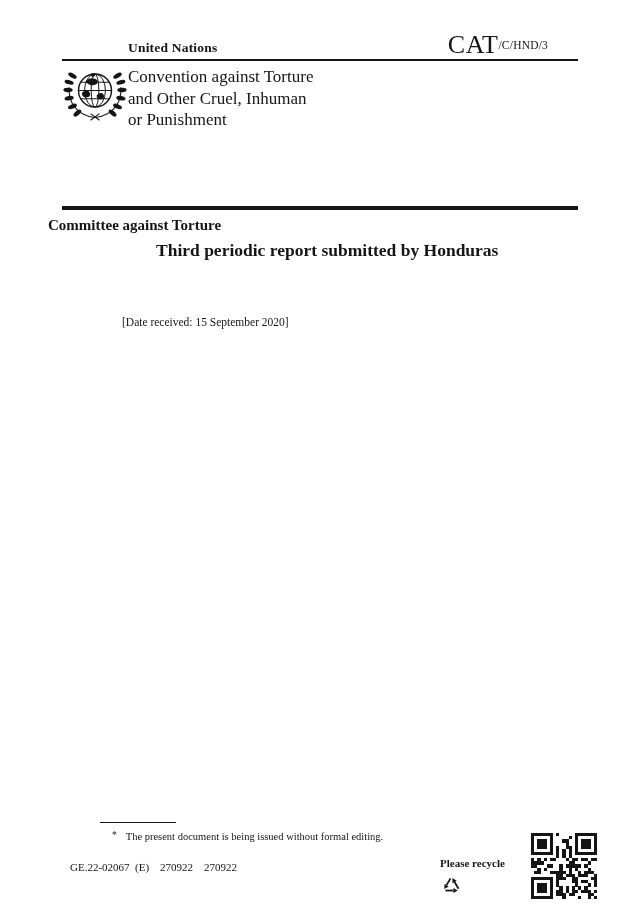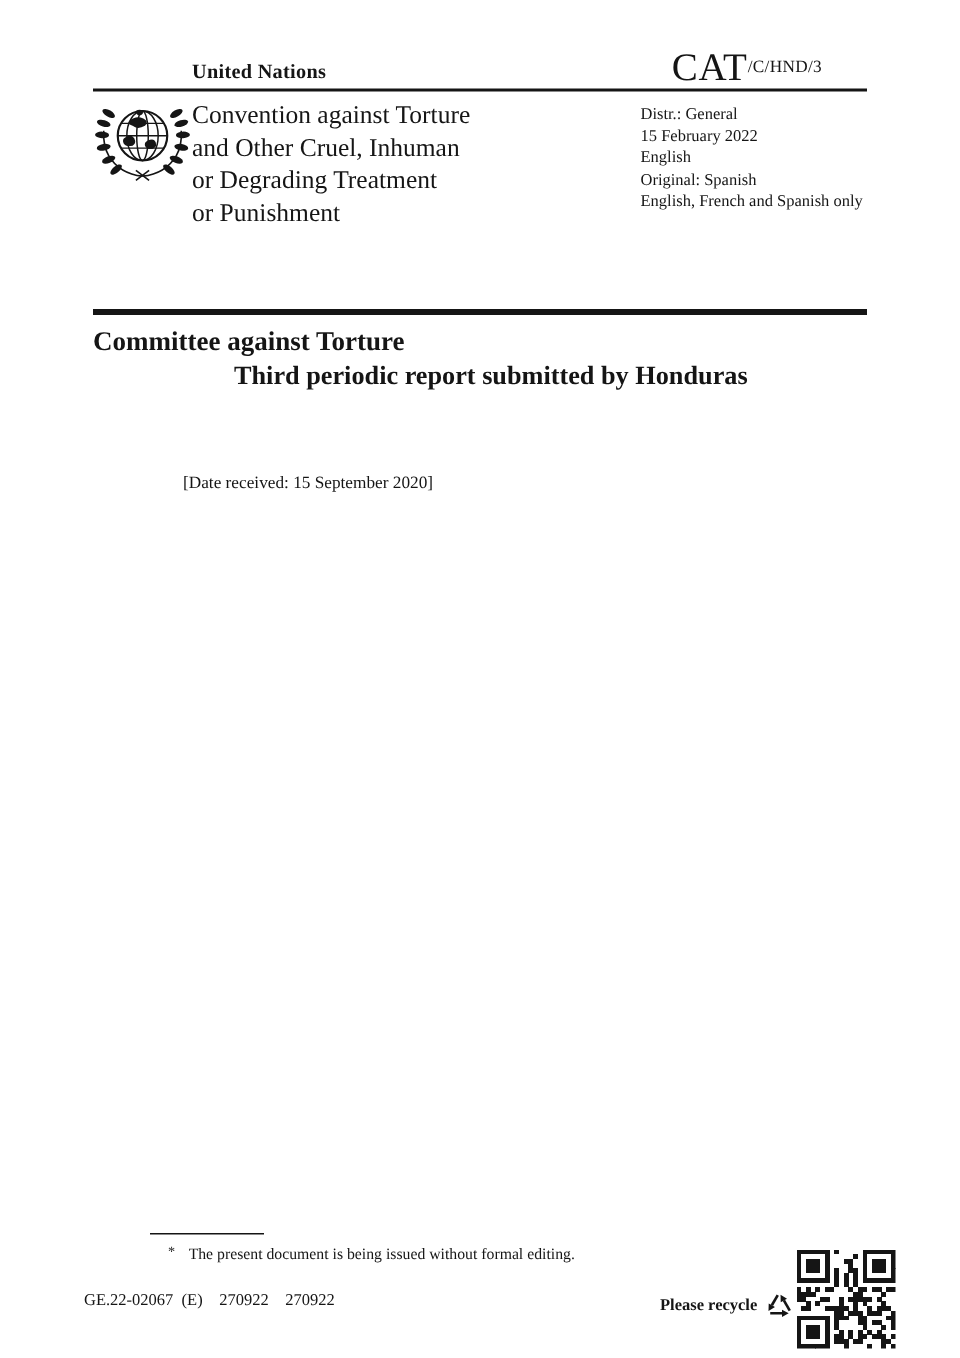--- a/index.html
+++ b/index.html
@@ -13,30 +13,30 @@
   .doc-symbol { position:absolute; right:80px; top:30px; display:flex; align-items:center; }
   .doc-symbol .sym-main { font-size:26px; font-weight:normal; letter-spacing:.5px; }
   .doc-symbol .sym-suffix { font-size:11.5px; letter-spacing:.2px; }
   .rule-top { position:absolute; left:62px; top:59px; width:516px; height:2px; background:#151515; }
   
   .emblem { position:absolute; left:62px; top:63px; width:66px; height:66px; }
   .masthead-title { position:absolute; left:128px; top:66px; font-size:17px; font-weight:normal; line-height:21.5px; white-space:nowrap; }
   .distr { position:absolute; left:427px; top:69px; font-size:11px; line-height:14.6px; white-space:nowrap; }
   
   .rule-section { position:absolute; left:62px; top:206px; width:516px; height:4px; background:#151515; }
-  .committee { position:absolute; left:62px; top:217px; font-size:18px; font-weight:bold; }
+  .committee { position:absolute; left:48px; top:217px; font-size:15px; font-weight:bold; }
   .report-title { position:absolute; left:122px; top:240px; font-size:17.5px; font-weight:bold; line-height:21.5px; white-space:nowrap;margin-left:34px; }
   .report-title sup { font-size:10px; font-weight:bold; vertical-align:5px; margin-left:1px; }
   .date-received { position:absolute; left:122px; top:316px; width:398px; font-size:11.5px; }
   
   .footnote-rule { position:absolute; left:100px; top:822px; width:76px; height:1px; background:#151515; }
   .footnote { position:absolute; left:112px; top:830px; font-size:10.5px; }
   .footnote .fn-marker { font-size:9.5px; vertical-align:2px; margin-right:9px; }
-  .doc-code { position:absolute; left:56px; top:861px; font-size:11px; white-space:pre; }
-  .recycle-row { position:absolute; left:440px; top:857px; display:flex; align-items:center; gap:3px; }
+  .doc-code { position:absolute; left:70px; top:861px; font-size:11px; white-space:pre; }
+  .recycle-row { position:absolute; left:440px; top:857px; display:flex; align-items:flex-start; gap:3px;flex-direction:column; }
   .recycle-label { font-size:11px; font-weight:bold; }
   .recycle-glyph { width:23px; height:25px; display:block; }
   .qr { position:absolute; left:531px; top:833px; width:66px; height:66px; }
   .qr svg { width:100%; height:100%; display:block; }
 </style>
 </head>
 <body>
 
 <div class="page">
 
@@ -81,31 +81,23 @@
         <ellipse rx="4" ry="8.5" transform="translate(109 49) rotate(-92)"></ellipse>
         <ellipse rx="4" ry="8.5" transform="translate(107 35) rotate(-106)"></ellipse>
         <ellipse rx="4" ry="8.5" transform="translate(101 23) rotate(-120)"></ellipse>
       </g>
     </svg>
   </div>
 
   <div class="masthead-title">
     <div>Convention against Torture</div>
     <div>and Other Cruel, Inhuman</div>
-    <div>or Degrading Treatment</div>
     <div>or Punishment</div>
   </div>
 
-  <div class="distr">
-    <div>Distr.: General</div>
-    <div>15 February 2022</div>
-    <div>English</div>
-    <div>Original: Spanish</div>
-    <div>English, French and Spanish only</div>
-  </div>
 
   <div class="rule-section"></div>
   <div class="committee">Committee against Torture</div>
 
   <div class="report-title">
     <div>Third periodic report submitted by Honduras</div>
   </div>
 
   <div class="date-received">[Date received: 15 September 2020]</div>
 

